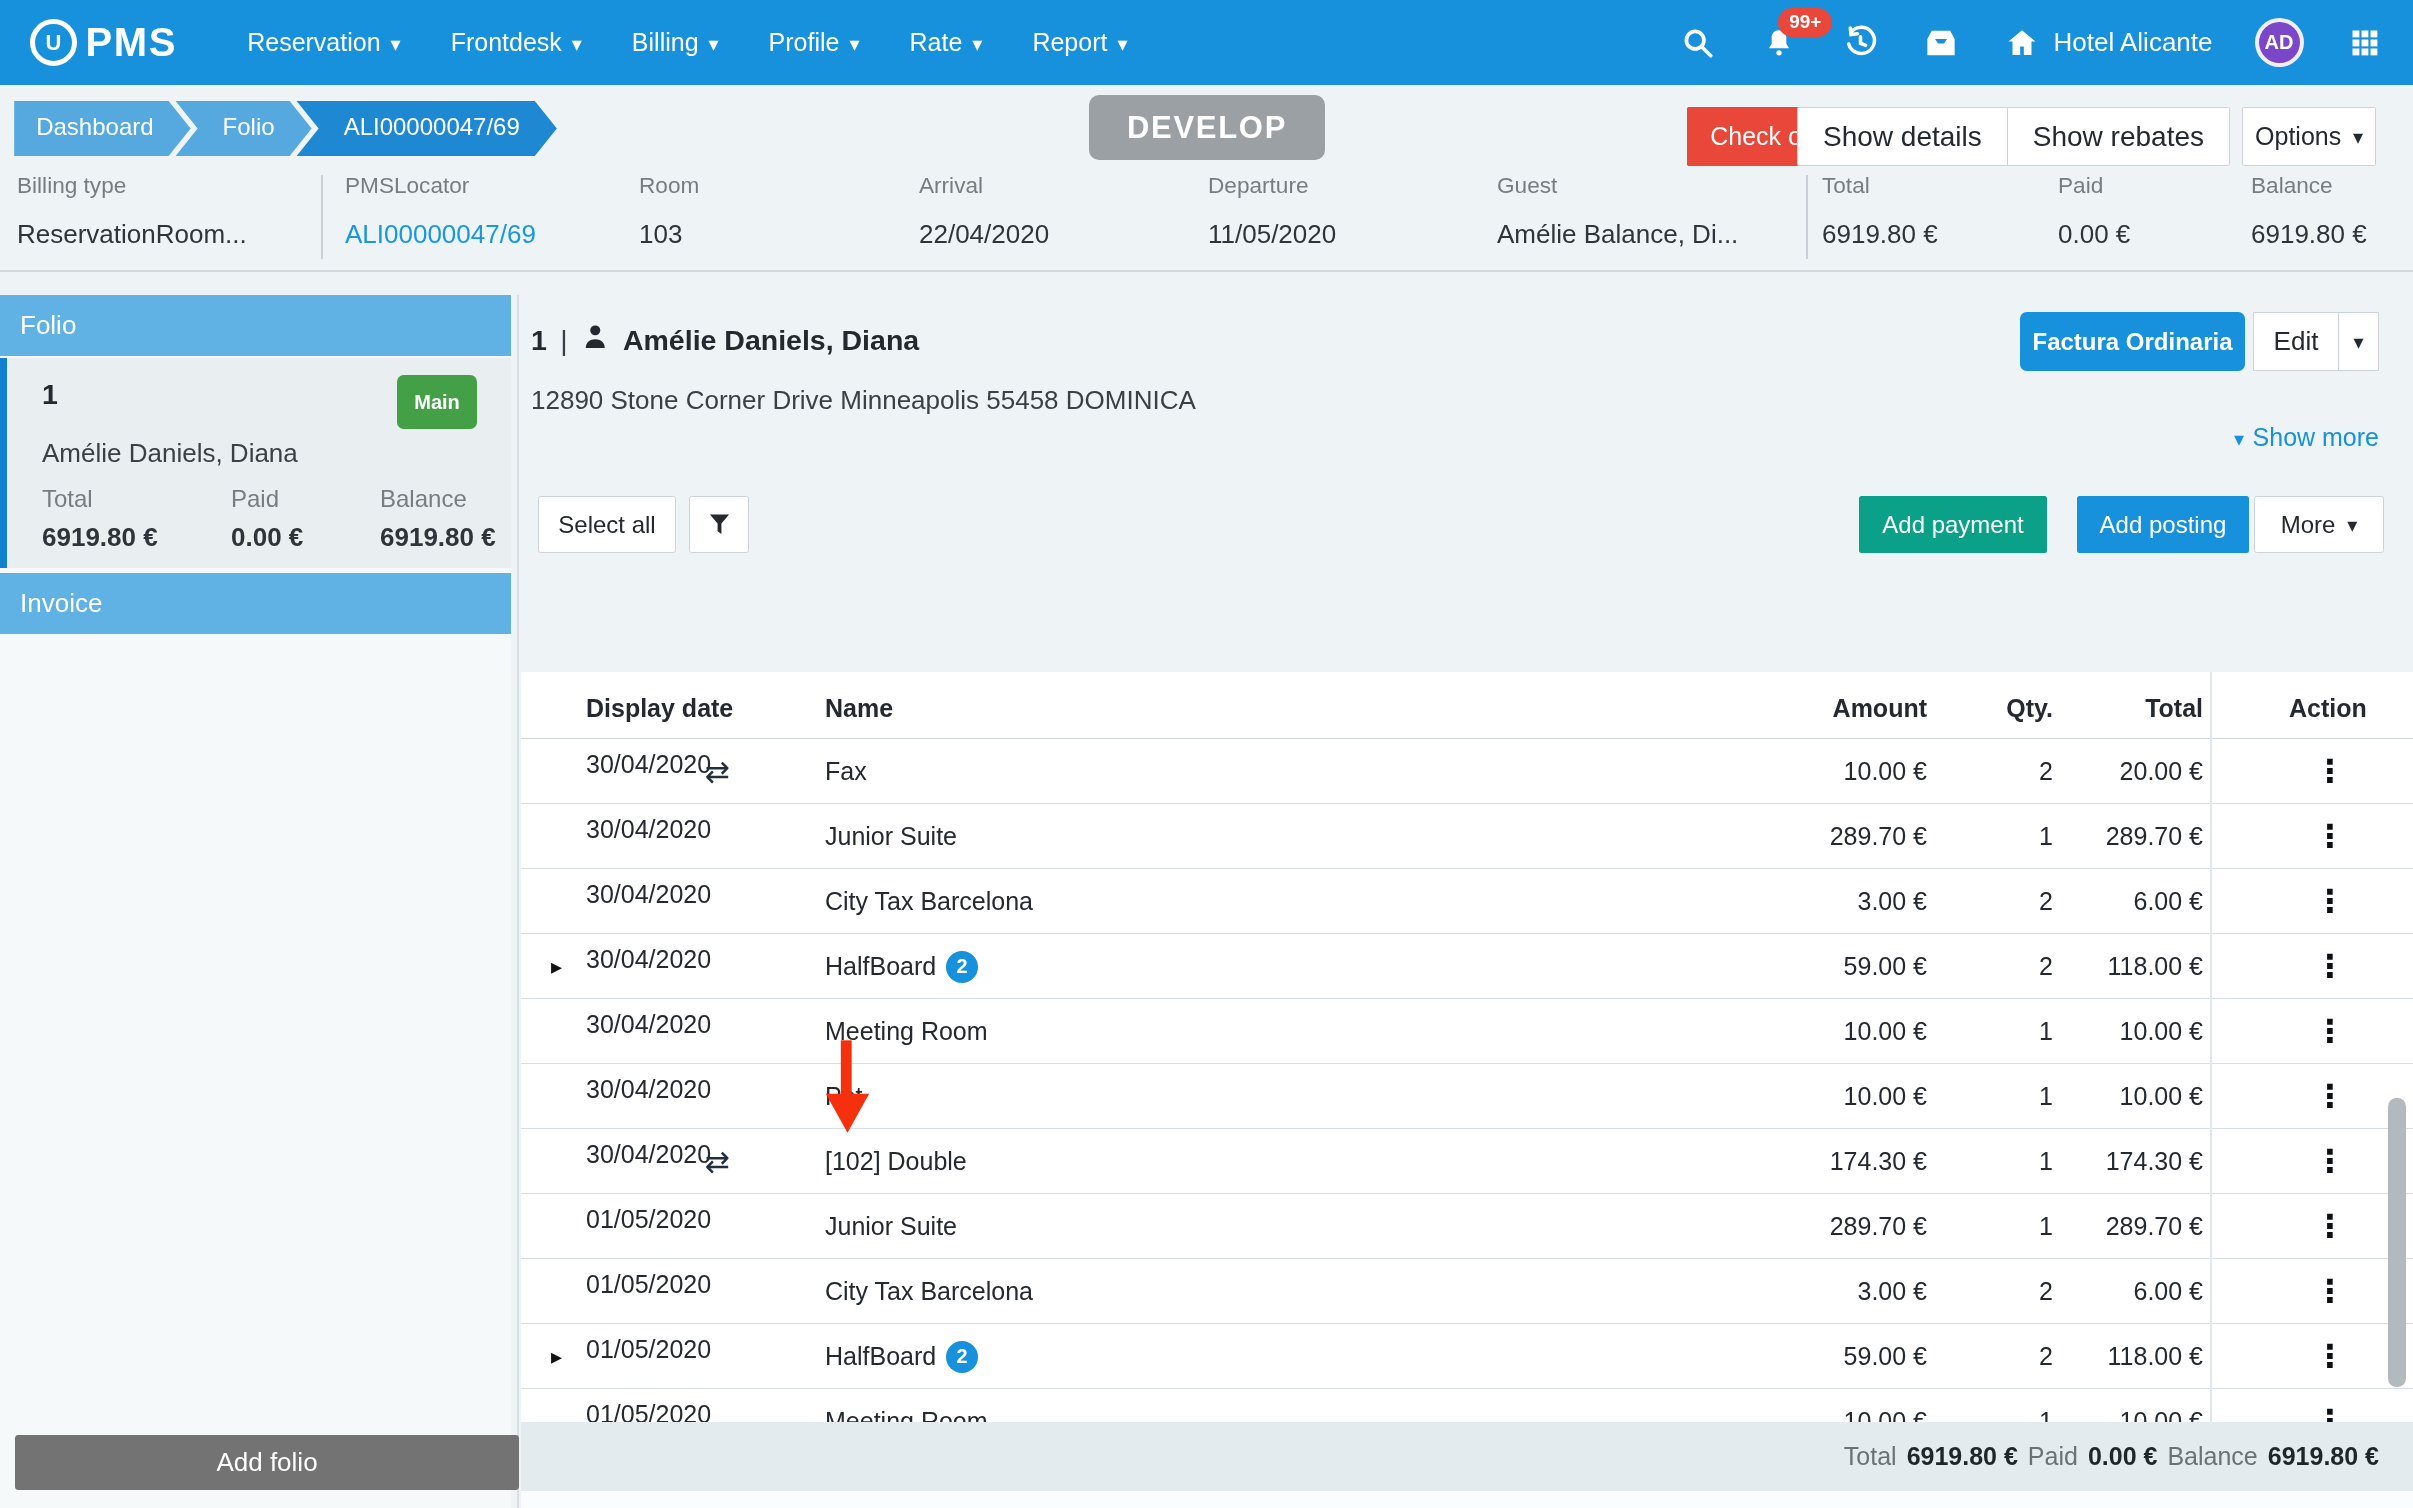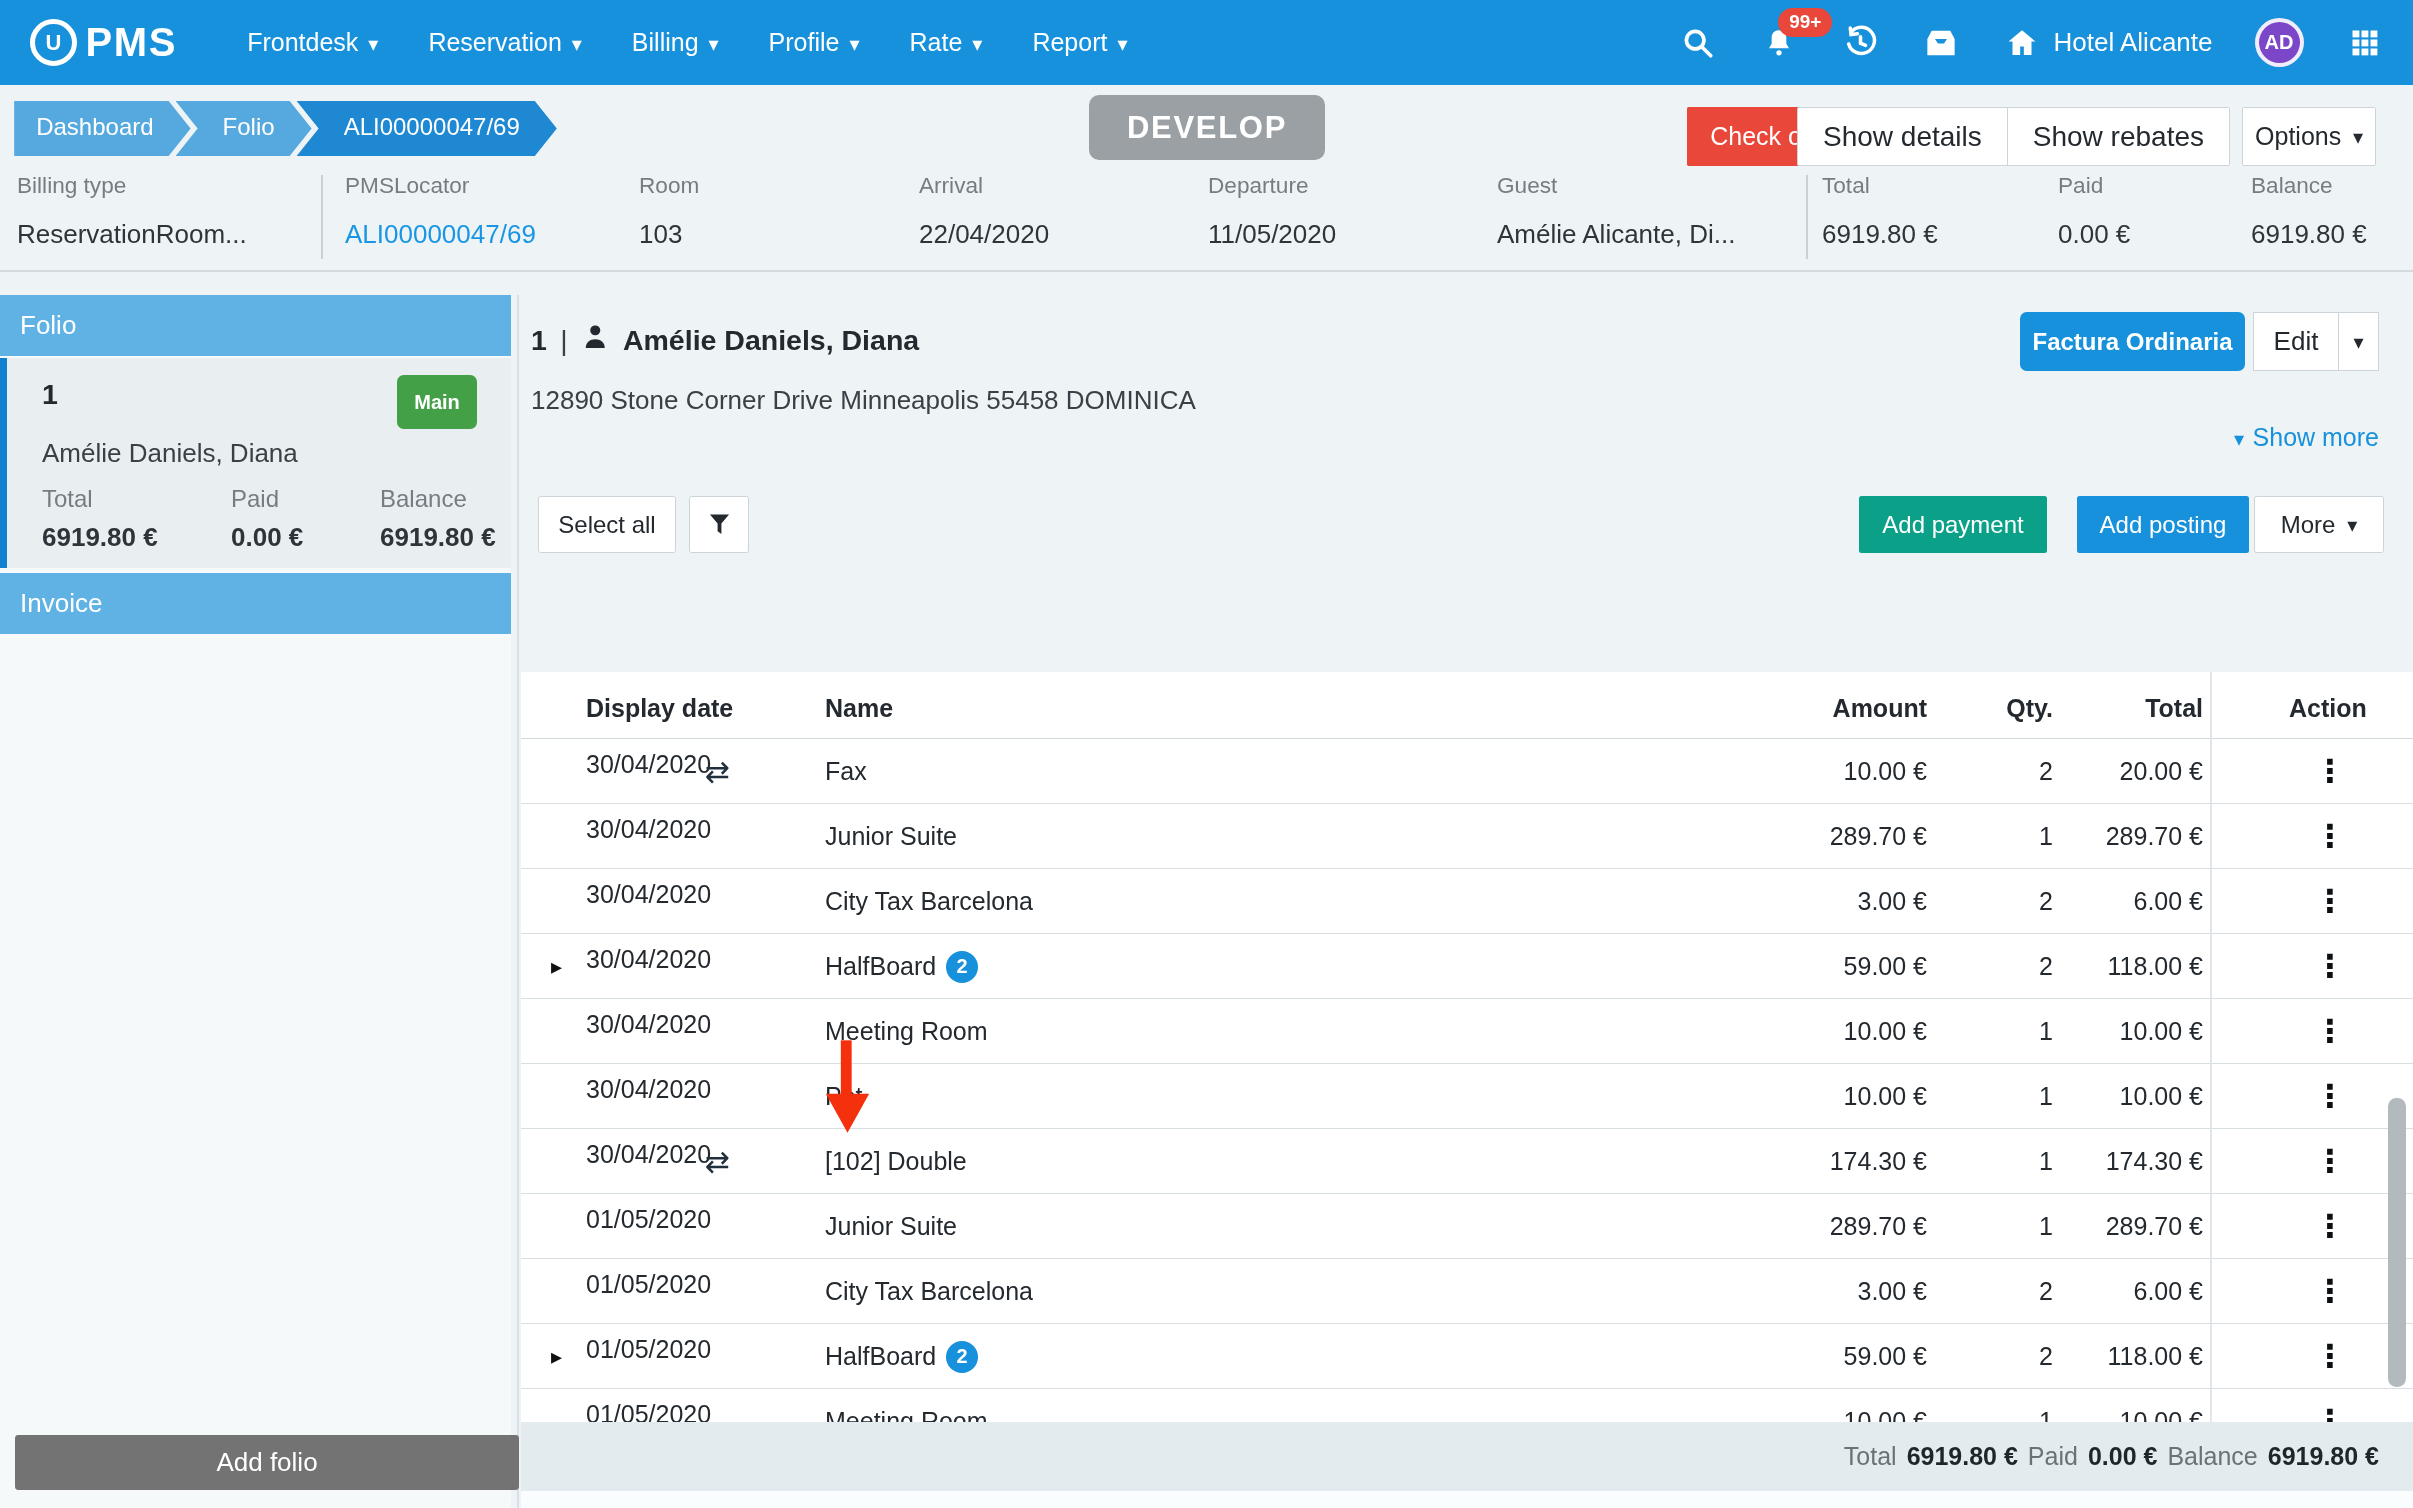--- a/index.html
+++ b/index.html
@@ -124,25 +124,25 @@
 
   <div class="navbar">
     <div class="brand">
       <div class="brand-ring">
           <span>U</span>
         </div>
       <div class="brand-text">PMS</div>
     </div>
     <div class="nav-menus">
       <div class="nav-item">
+          <span>Reservation</span>
+          <span class="caret-w"></span>
+        </div>
+        <div class="nav-item">
           <span>Frontdesk</span>
-          <span class="caret-w"></span>
-        </div>
-        <div class="nav-item">
-          <span>Reservation</span>
           <span class="caret-w"></span>
         </div>
         <div class="nav-item">
           <span>Billing</span>
           <span class="caret-w"></span>
         </div>
         <div class="nav-item">
           <span>Profile</span>
           <span class="caret-w"></span>
         </div>
@@ -248,21 +248,21 @@
     <div class="ib-field" style="left:919px">
       <div class="ib-label">Arrival</div>
       <div class="ib-value">22/04/2020</div>
     </div>
     <div class="ib-field" style="left:1208px">
       <div class="ib-label">Departure</div>
       <div class="ib-value">11/05/2020</div>
     </div>
     <div class="ib-field" style="left:1497px">
       <div class="ib-label">Guest</div>
-      <div class="ib-value">Amélie Alicante, Di...</div>
+      <div class="ib-value">Amélie Balance, Di...</div>
     </div>
     <div class="ib-sep" style="left:1806px"></div>
     <div class="ib-field" style="left:1822px">
       <div class="ib-label">Total</div>
       <div class="ib-value">6919.80 €</div>
     </div>
     <div class="ib-field" style="left:2058px">
       <div class="ib-label">Paid</div>
       <div class="ib-value">0.00 €</div>
     </div>

